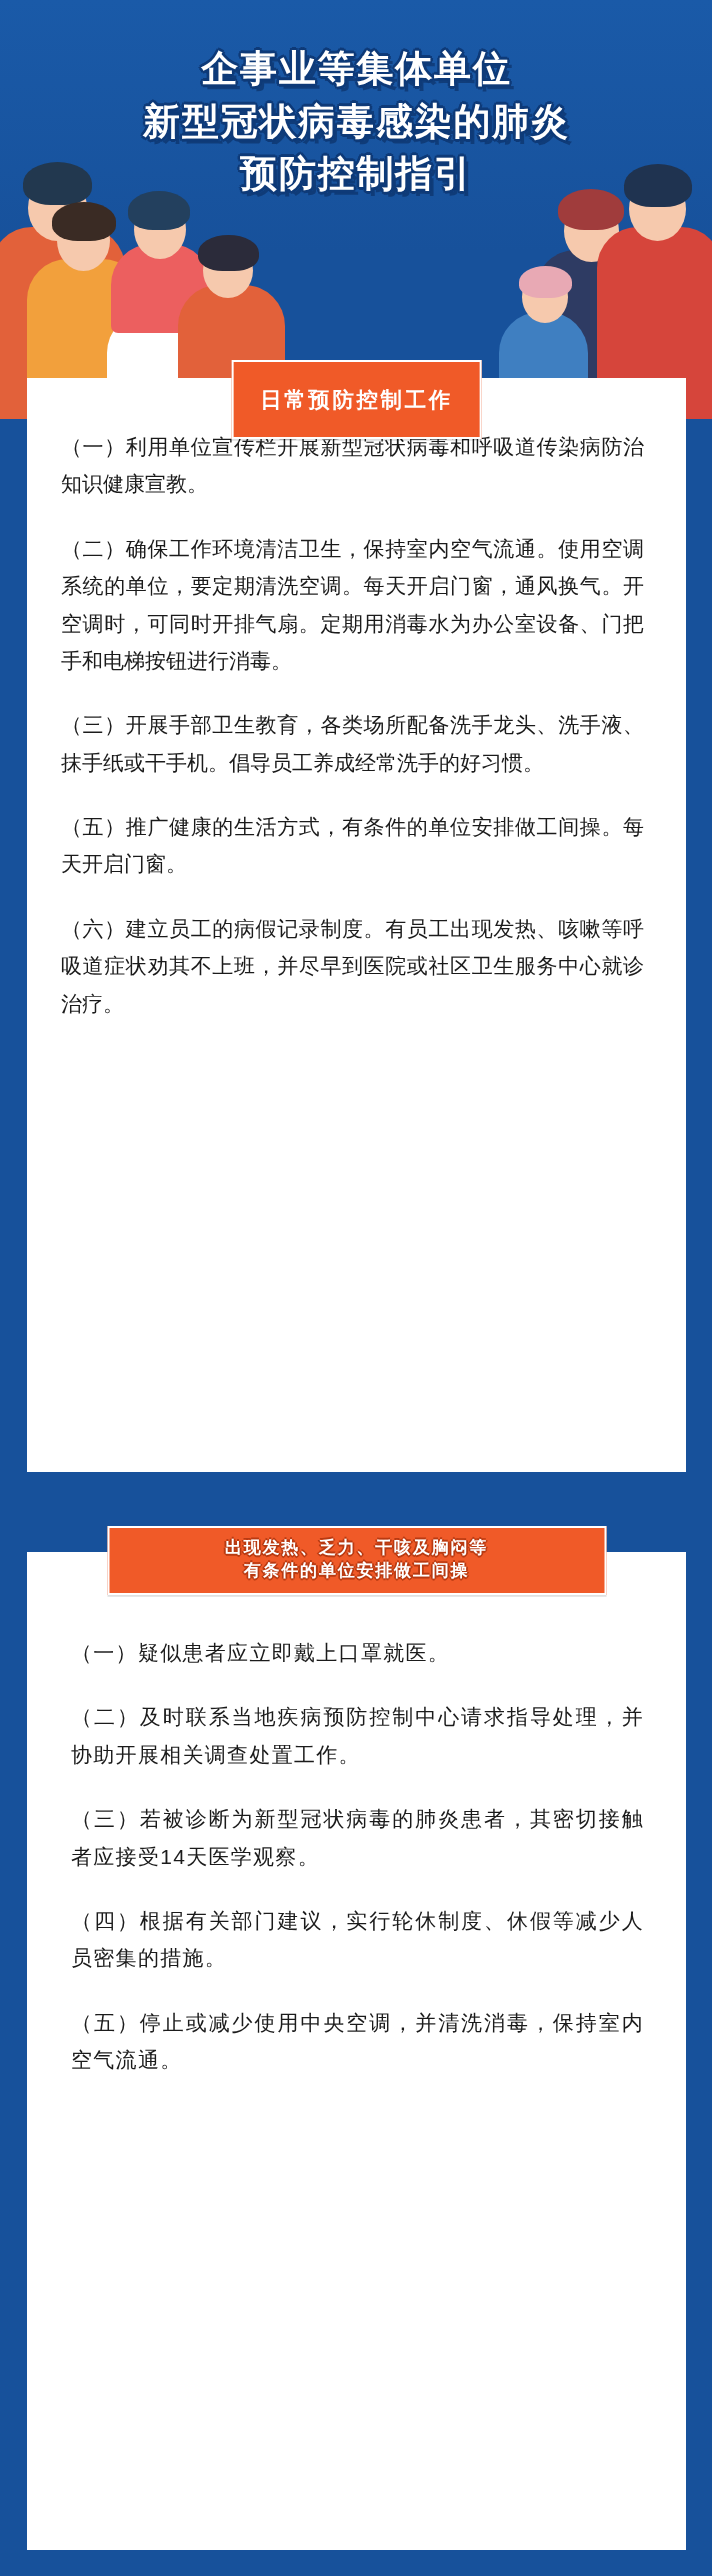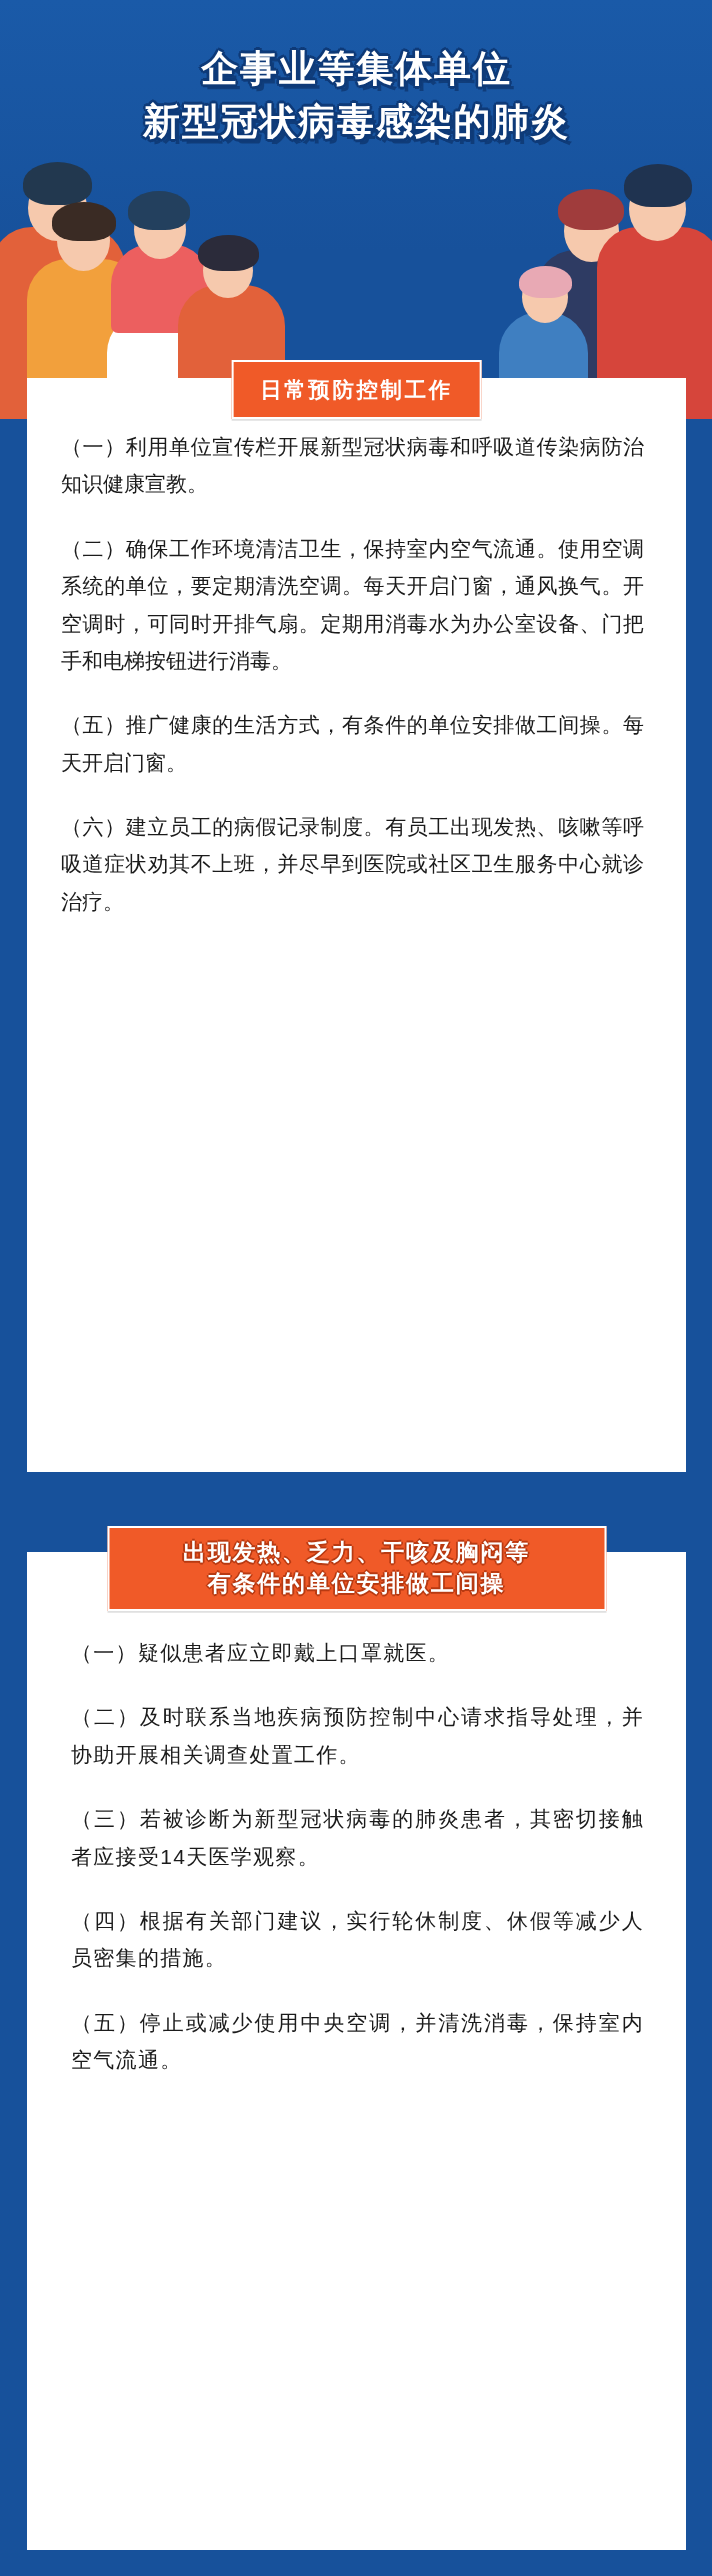--- a/index.html
+++ b/index.html
@@ -91,28 +91,28 @@
     color: #ffffff;
     font-weight: bold;
     text-align: center;
     box-sizing: border-box;
     z-index: 9;
     border: 2.7px solid #ffffff;
     box-shadow: 0 1.8px 0 rgba(0,0,0,0.12);
   }
   .banner-1 {
     top: 360px;
-    padding: 13px 27px;
+    padding: 23px 27px;
     font-size: 21.4px;
     letter-spacing: 2.7px;
   }
   .banner-2 {
     top: 1526px;
     padding: 9px 21.4px 10.7px 21.4px;
-    font-size: 23px;
+    font-size: 17px;
     line-height: 1.34;
     letter-spacing: 1.8px;
     width: 499px;
     text-shadow:
       1.8px 0 0 #b83a12, -1.8px 0 0 #b83a12, 0 1.8px 0 #b83a12, 0 -1.8px 0 #b83a12,
       0.9px 0.9px 0 #b83a12, -0.9px 0.9px 0 #b83a12;
   }
   p.item {
     margin: 0 8px 27px 0;
     font-size: 21px;
@@ -176,26 +176,28 @@
         <div class="head" style="right:19.6px; bottom:96px; width:46px; height:52px; background:#f6c9ad;"></div>
         <div class="hair" style="right:16px; bottom:121px; width:53px; height:32px; background:#e8a9b4;"></div>
       </div>
 
     </div>
   </div>
 
   <div class="title-wrap">
     <div class="title-line">企事业等集体单位</div>
     <div class="title-line">新型冠状病毒感染的肺炎</div>
+    <div class="title-line">预防控制指引</div>
   </div>
 
   <div class="card card1" style="top:378px; height:1094px;">
     <div class="card-inner">
       <p class="item">（一）利用单位宣传栏开展新型冠状病毒和呼吸道传染病防治知识健康宣教。</p>
       <p class="item">（二）确保工作环境清洁卫生，保持室内空气流通。使用空调系统的单位，要定期清洗空调。每天开启门窗，通风换气。开空调时，可同时开排气扇。定期用消毒水为办公室设备、门把手和电梯按钮进行消毒。</p>
+      <p class="item">（三）开展手部卫生教育，各类场所配备洗手龙头、洗手液、抹手纸或干手机。倡导员工养成经常洗手的好习惯。</p>
       <p class="item">（五）推广健康的生活方式，有条件的单位安排做工间操。每天开启门窗。</p>
       <p class="item">（六）建立员工的病假记录制度。有员工出现发热、咳嗽等呼吸道症状劝其不上班，并尽早到医院或社区卫生服务中心就诊治疗。</p>
     </div>
   </div>
   <div class="section-banner banner-1">日常预防控制工作</div>
 
   <div class="card card2" style="top:1552px; height:998px;">
     <div class="card-inner" style="padding-top:82px;padding-left:44px;">
       <p class="item">（一）疑似患者应立即戴上口罩就医。</p>
       <p class="item">（二）及时联系当地疾病预防控制中心请求指导处理，并协助开展相关调查处置工作。</p>

